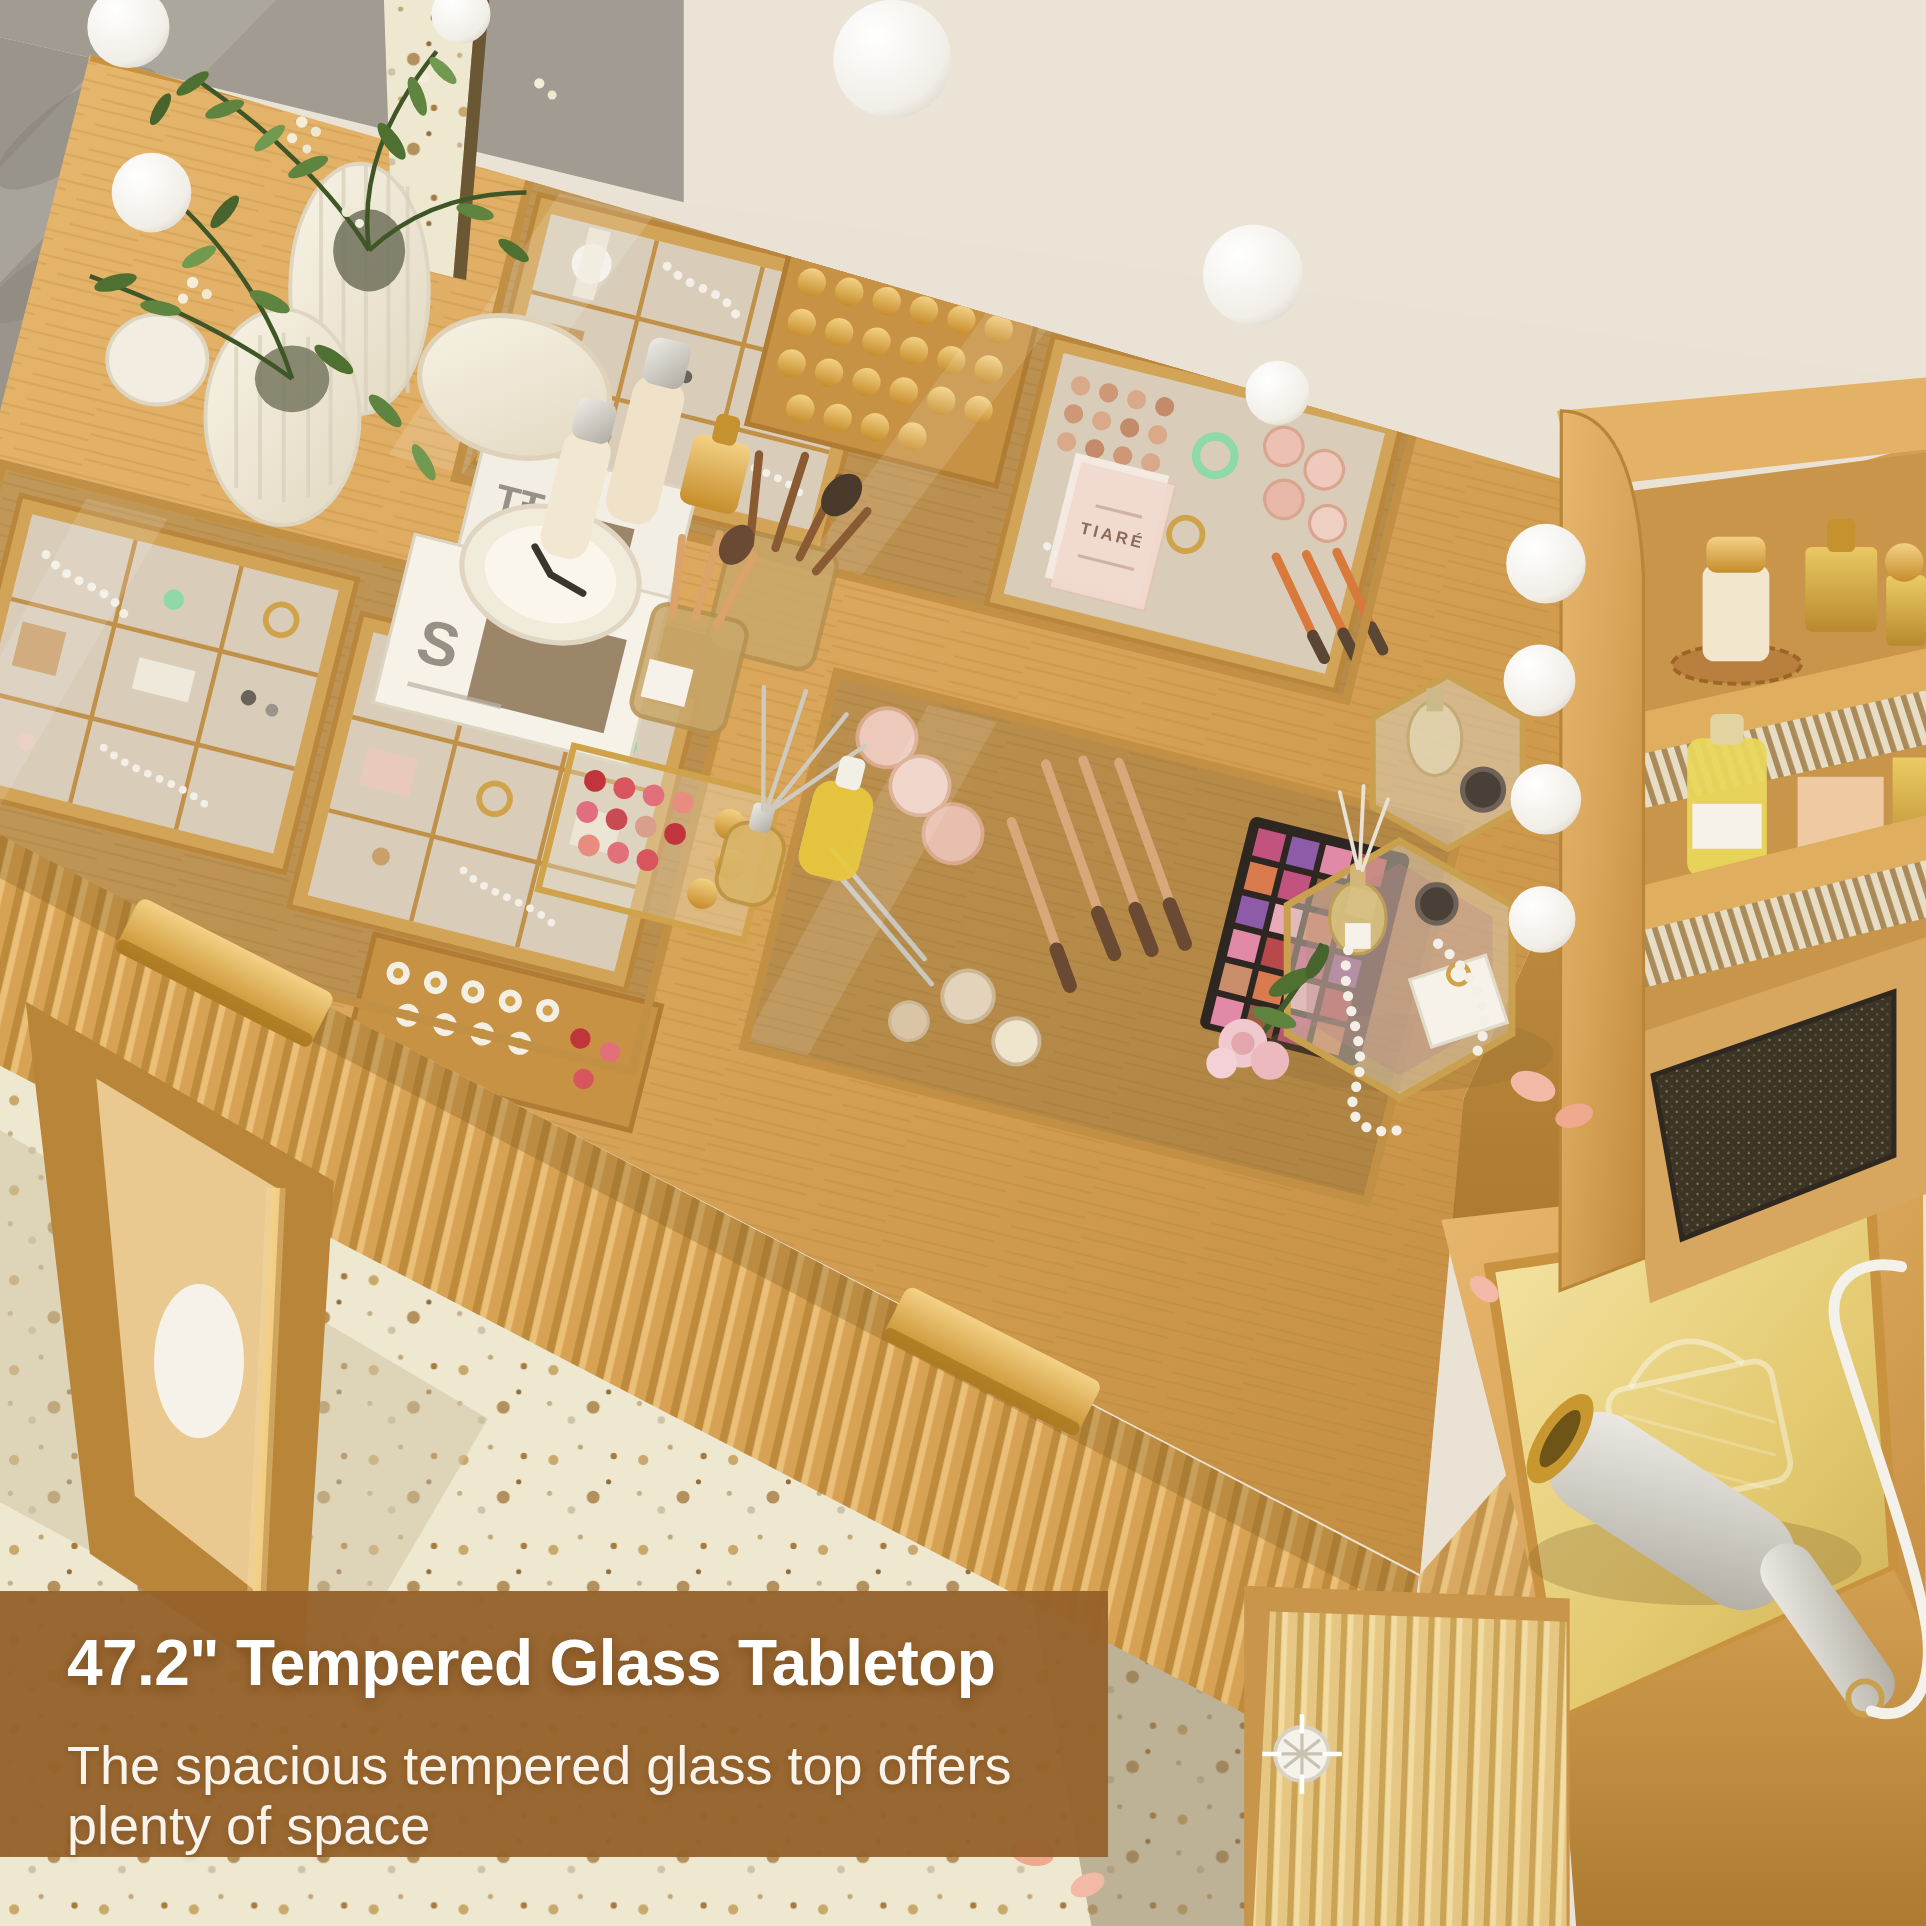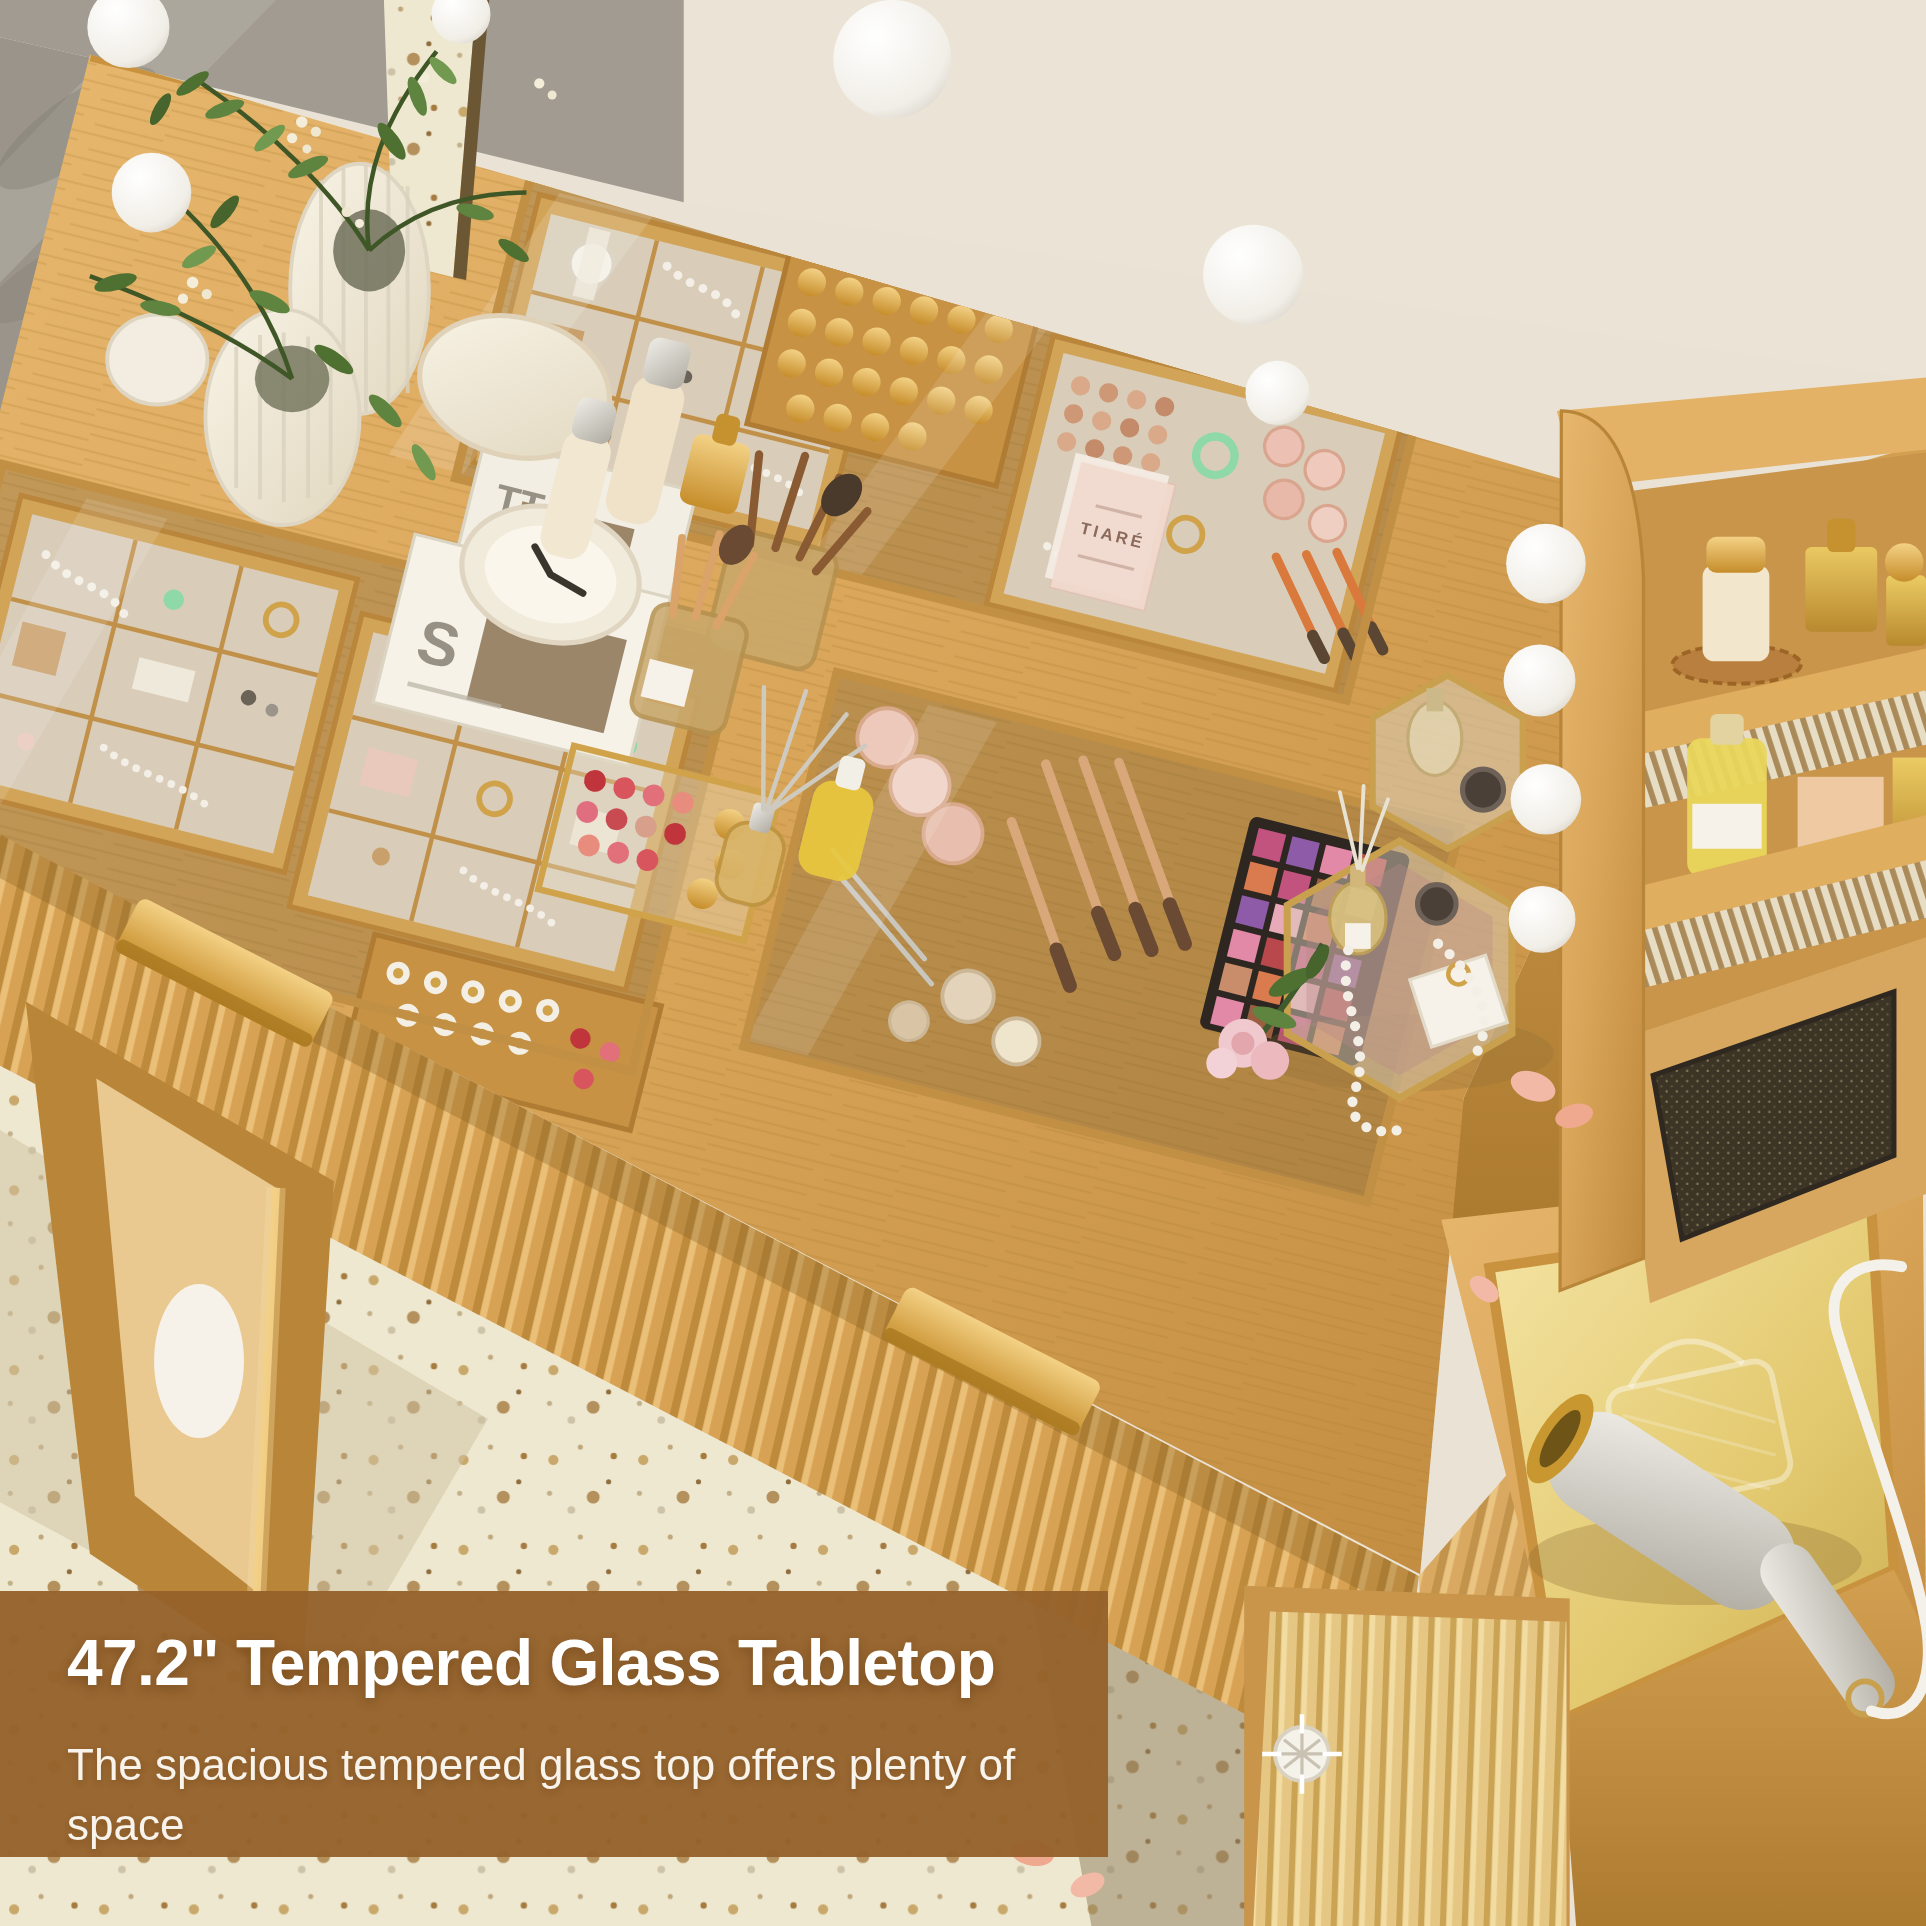--- a/index.html
+++ b/index.html
@@ -5,21 +5,21 @@
   html,body{margin:0;padding:0;background:#EAE3D5;}
   .stage{position:relative;width:1926px;height:1926px;overflow:hidden;
          font-family:"Liberation Sans",sans-serif;background:#EAE3D5;}
   .stage svg{position:absolute;left:0;top:0;}
   .overlay{position:absolute;left:0;top:1591px;width:1108px;height:266px;
            background:rgba(150,98,43,0.97);box-sizing:border-box;
            padding:35px 51px 0 67px;}
   .overlay-heading{font-size:64px;font-weight:bold;letter-spacing:-0.6px;
            color:#FFFFFF;line-height:1.18;
            text-shadow:0 3.9px 10.3px rgba(70,40,8,0.35);}
-  .overlay-body{margin-top:33px;font-size:44px;color:#F8F3EB;line-height:60px;
+  .overlay-body{margin-top:33px;font-size:54px;color:#F8F3EB;line-height:60px;
            text-shadow:0 2.6px 6.4px rgba(70,40,8,0.25);}
   .overlay-body span{display:block;}
 </style>
 </head>
 <body>
 
 <div class="stage">
 <svg width="1926" height="1926" viewBox="0 0 3000 3000">
 <defs>
   <linearGradient id="woodG" x1="0" y1="0" x2="1" y2="1">

